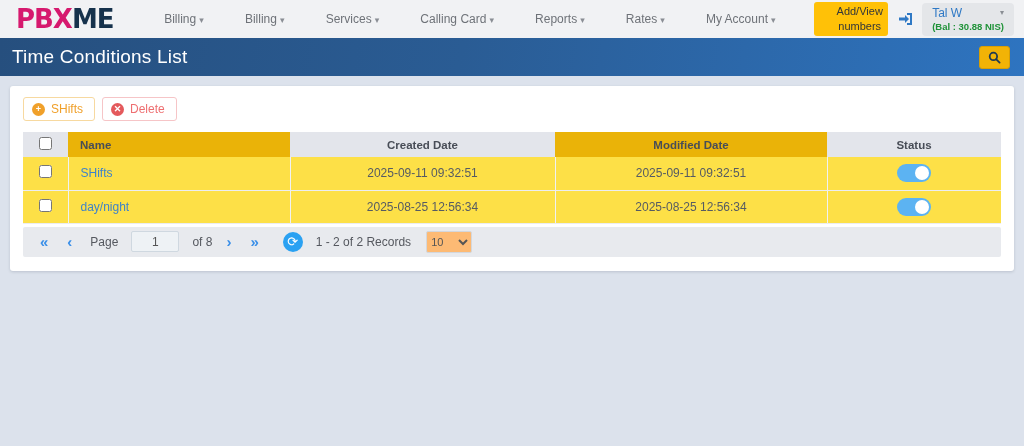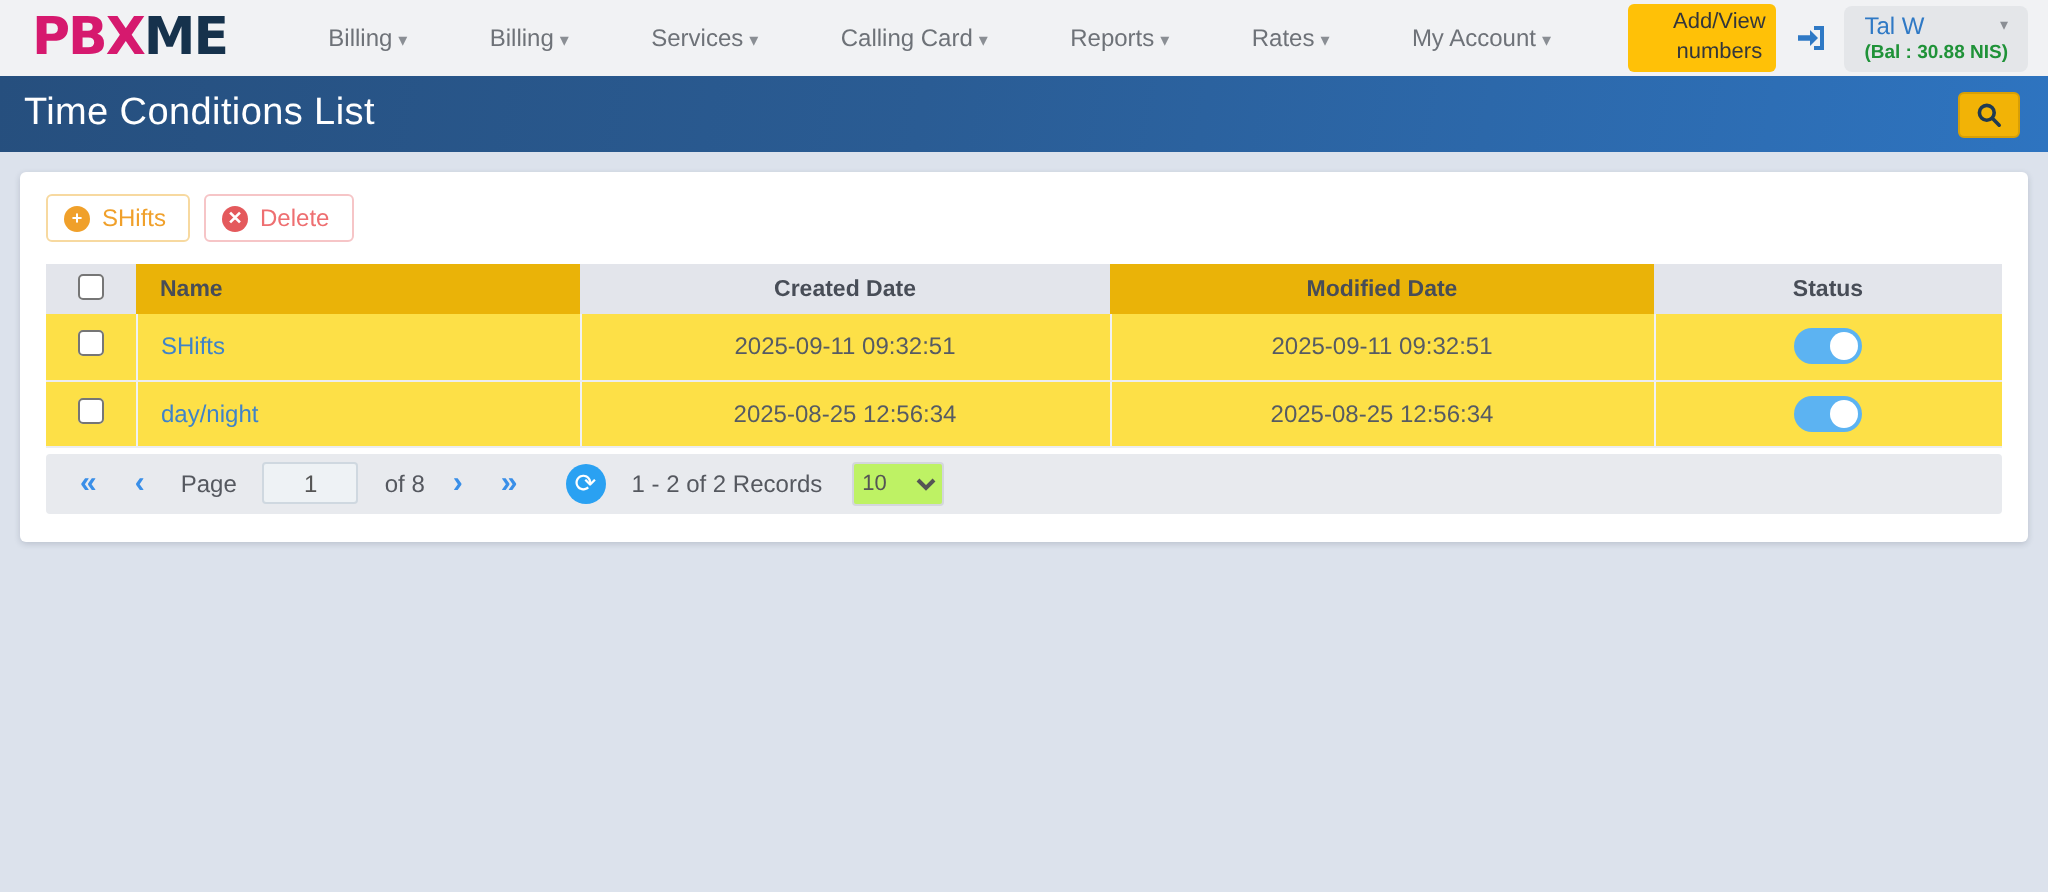--- a/index.html
+++ b/index.html
@@ -51,21 +51,21 @@
   .toggle { width:34px; height:18px; background:#5cb3f2; border-radius:9px; display:inline-block; position:relative; cursor:pointer; vertical-align:middle; }
   .toggle .knob { position:absolute; right:2px; top:2px; width:14px; height:14px; background:#fff; border-radius:50%; }
 
   
   .pager { background:#e8eaee; border-radius:2px; margin-top:3px; height:30px; display:flex; align-items:center; padding:0 12px; gap:9px; font-size:12px; color:#55585f; }
   .pg-ic { color:#3a8fe8; font-weight:bold; font-size:15px; cursor:pointer; line-height:1; padding:0 5px; }
   .pg-label { margin-left:4px; }
   .page-input { width:48px; height:21px; background:#eef2f5; border:1px solid #cfd8e0; border-radius:2px; text-align:center; font-size:12px; color:#555; margin:0 4px; }
   .refresh { width:20px; height:20px; border-radius:50%; background:#2aa1f2; color:#fff; font-size:13px; line-height:19px; text-align:center; cursor:pointer; margin:0 4px 0 10px; }
   .records { margin-right:6px; white-space:nowrap; }
-  .size-select { height:22px; font-size:11px; color:#555; border:1px solid #d4d7dc; border-radius:2px; background:#bef264; cursor:pointer; width:46px; }
+  .size-select { height:22px; font-size:11px; color:#555; border:1px solid #d4d7dc; border-radius:2px; background:#fdba74; cursor:pointer; width:46px; }
 </style>
 </head>
 <body>
 
 <div>
 
   <header class="navbar">
     <div class="logo">
       <span class="logo-pink">PBX</span><span class="logo-navy">ME</span>
     </div>

